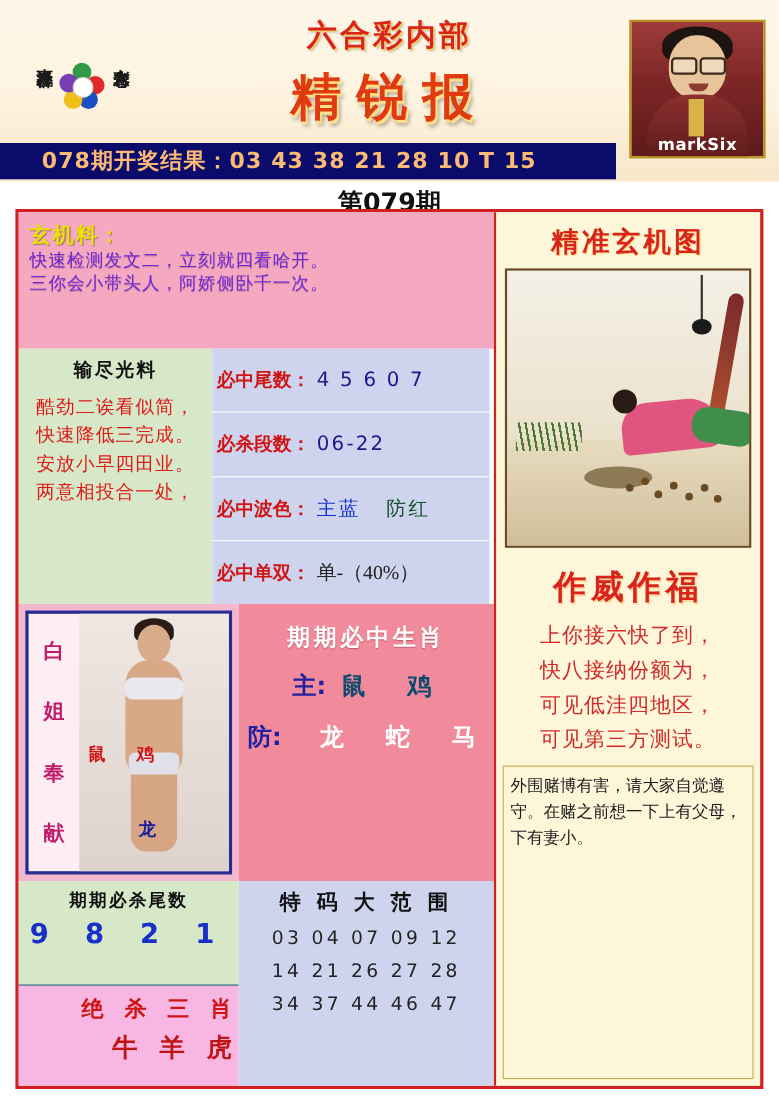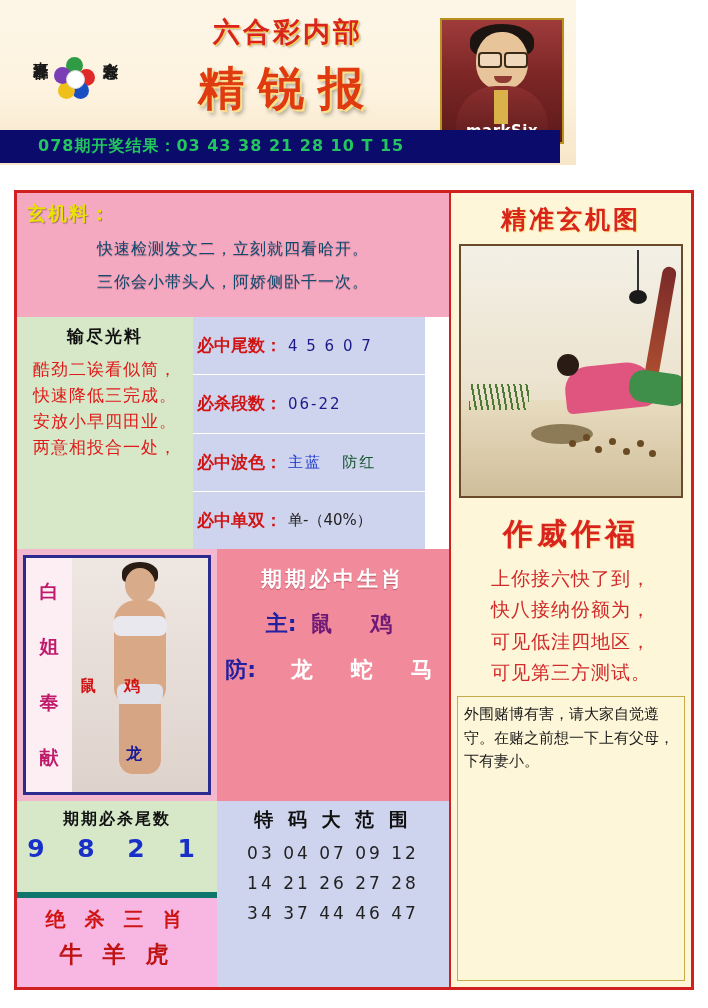--- a/index.html
+++ b/index.html
@@ -16,21 +16,21 @@
   .page {
     position: relative;
     width: 708px;
     height: 1008px;
     background: #ffffff;
   }
 
   
   .header {
     position: relative;
-    width: 576px;
+    width: 708px;
     height: 165px;
     background: linear-gradient(to bottom, #fdf6e8 0%, #fdf3df 55%, #f7e6c8 100%);
   }
   .header-inner {
     position: absolute;
     inset: 0;
   }
   .logo-block {
     position: absolute;
     left: 32px;
@@ -180,23 +180,23 @@
     top: 130px;
     width: 560px;
     height: 33px;
     background: #0b0b6b;
     display: flex;
     align-items: center;
     padding-left: 38px;
     box-sizing: border-box;
   }
   .result-bar .txt {
-    font-size: 16px;
-    font-weight: bold;
-    color: #22c55e;
+    font-size: 20px;
+    font-weight: bold;
+    color: #fdba74;
     letter-spacing: 1px;
     font-family: "DejaVu Sans", sans-serif;
     white-space: nowrap;
   }
 
   .issue {
     width: 708px;
     text-align: center;
     font-size: 23px;
     font-weight: bold;
@@ -241,25 +241,24 @@
   }
   .xuanji-title {
     font-size: 19px;
     font-weight: bold;
     color: #e8e300;
     text-shadow: 1px 1px 1px rgba(120,60,90,.6);
     font-family: "DejaVu Serif", serif;
     letter-spacing: 2px;
   }
   .xuanji-line {
-    text-align: center;
     font-size: 16px;
-    color: #0c4a6e;
-    font-family: "DejaVu Sans", sans-serif;
-    margin-top: 12px;
+    color: #6d28d9;
+    font-family: "DejaVu Sans", sans-serif;
+    margin-top: 0;
     letter-spacing: 1px;
     text-shadow: 0 1px 1px rgba(150,70,100,.5);
   }
 
   .mid-row {
     display: flex;
     height: 232px;
   }
   .shurumu {
     width: 176px;
@@ -277,21 +276,21 @@
     font-family: "DejaVu Sans", sans-serif;
   }
   .shurumu p {
     margin: 3px 0;
     font-size: 17px;
     color: #e01818;
     letter-spacing: 1px;
     font-family: "DejaVu Sans", sans-serif;
   }
   .stats {
-    width: 232px;
+    width: 252px;
     background: #cfd4ee;
     box-sizing: border-box;
     display: flex;
     flex-direction: column;
   }
   .stat-row {
     flex: 1;
     display: flex;
     align-items: center;
     border-bottom: 1px solid #ffffff;
@@ -300,28 +299,28 @@
   }
   .stat-row:last-child { border-bottom: none; }
   .stat-label {
     font-size: 17px;
     font-weight: bold;
     color: #d01414;
     white-space: nowrap;
     font-family: "DejaVu Sans", sans-serif;
   }
   .stat-val {
-    font-size: 15px;
+    font-size: 18px;
     color: #1a1a8a;
     margin-left: 6px;
     letter-spacing: 2px;
     font-family: "DejaVu Sans", sans-serif;
   }
   .stat-val.blue { color: #1a1a8a; }
-  .stat-val.dark { color: #222; letter-spacing: 0; }
+  .stat-val.dark { color: #222; letter-spacing: 0; font-family: Liberation Serif, serif; }
   .stat-val.mix .b { color: #1330c8; }
   .stat-val.mix .r { color: #14532d; }
 
   .photo-row {
     display: flex;
     height: 252px;
   }
   .photo-cell {
     width: 200px;
     background: #f3b8cd;
@@ -413,21 +412,21 @@
     font-family: "DejaVu Sans", sans-serif;
     text-shadow: 0 1px 1px rgba(140,40,60,.5);
   }
   .sx-row {
     font-size: 22px;
     font-weight: bold;
     margin: 16px 0;
     font-family: "DejaVu Sans", sans-serif;
   }
   .sx-row .k { color: #2020a0; }
-  .sx-row .v { color: #701a75; letter-spacing: 8px; margin-left: 6px; }
+  .sx-row .v { color: #0c4a6e; letter-spacing: 8px; margin-left: 6px; }
   .sx-row.def .v { color: #ffffff; margin-left: 27px; }
 
   .bottom-row {
     display: flex;
     flex: 1;
   }
   .bl {
     width: 200px;
     display: flex;
     flex-direction: column;
@@ -450,24 +449,24 @@
   .weishu .nums {
     font-size: 25px;
     font-weight: bold;
     color: #1830c8;
     letter-spacing: 12px;
     font-family: "DejaVu Sans", sans-serif;
   }
   .juesha {
     background: #f7b7e2;
     flex: 1;
-    text-align: center;
+    text-align: right;
     padding: 4px 0;
     box-sizing: border-box;
-    border-top: 6px solid #0f766e;
+    border-top: 1px solid #0f766e;
   }
   .juesha h5 {
     margin: 4px 0 6px 0;
     font-size: 20px;
     font-weight: bold;
     color: #d01414;
     letter-spacing: 6px;
     font-family: "DejaVu Sans", sans-serif;
   }
   .juesha .vals {
@@ -631,20 +630,21 @@
         <div class="tie"></div>
         <div class="marksix">markSix</div>
       </div>
 
       <div class="result-bar">
         <div class="txt">078期开奖结果：03 43 38 21 28 10 T 15</div>
       </div>
     </div>
   </div>
 
+  <div class="issue">第079期</div>
 
   <div class="content">
 
     <div class="col-left">
 
       <div class="xuanji">
         <div class="xuanji-title">玄机料：</div>
         <div class="xuanji-line">快速检测发文二，立刻就四看哈开。</div>
         <div class="xuanji-line">三你会小带头人，阿娇侧卧千一次。</div>
       </div>

